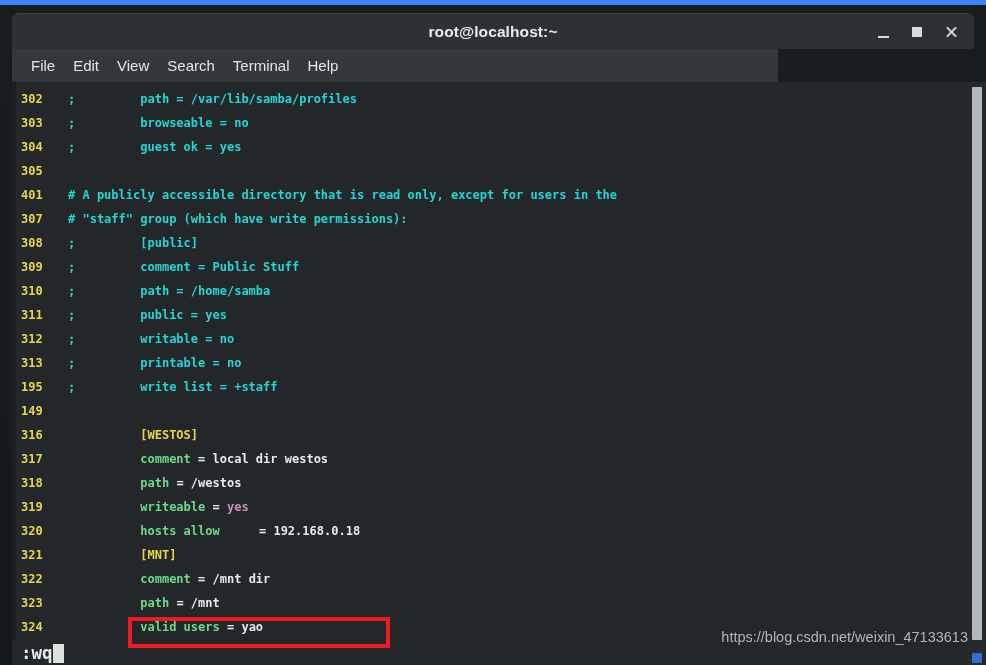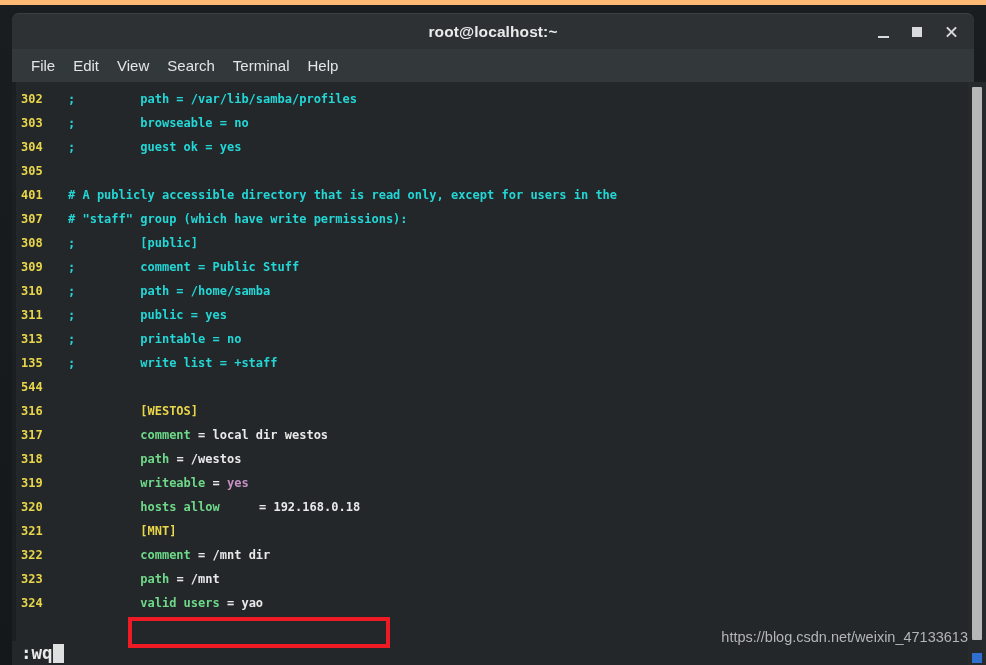--- a/index.html
+++ b/index.html
@@ -13,21 +13,21 @@
     height: 665px;
     overflow: hidden;
     font-family: "DejaVu Sans Mono", "Liberation Mono", monospace;
   }
 
   
   #page {
     position: relative;
     width: 986px;
     height: 665px;
-    background: #fdba74;
+    background: #3b82f6;
     overflow: hidden;
   }
 
   
   #window {
     position: absolute;
     left: 0px;
     top: 5px;
     width: 986px;
     height: 660px;
@@ -122,21 +122,21 @@
     background: #d8dadb;
   }
   .wc-close-glyph::before { transform: rotate(45deg); }
   .wc-close-glyph::after  { transform: rotate(-45deg); }
 
   
   #menubar {
     position: absolute;
     left: 12px;
     top: 44px;
-    width: 962px;
+    width: 766px;
     height: 33px;
     background: #33383b;
     display: flex;
     align-items: center;
     padding-left: 10px;
     box-sizing: border-box;
   }
   .menu-item {
     color: #e4e5e6;
     font-family: "Liberation Sans", sans-serif;
@@ -327,23 +327,24 @@
           <div class="line"><span class="lineno" style="color: rgb(233, 214, 74);">302</span><span class="c-comment" style="color: rgb(36, 214, 214);">;         path = /var/lib/samba/profiles</span></div>
           <div class="line"><span class="lineno" style="color: rgb(233, 214, 74);">303</span><span class="c-comment" style="color: rgb(36, 214, 214);">;         browseable = no</span></div>
           <div class="line"><span class="lineno" style="color: rgb(233, 214, 74);">304</span><span class="c-comment" style="color: rgb(36, 214, 214);">;         guest ok = yes</span></div>
           <div class="line"><span class="lineno" style="color: rgb(233, 214, 74);">305</span><span class="ltext"></span></div>
           <div class="line"><span class="lineno" style="color: rgb(233, 214, 74);">401</span><span class="c-comment" style="color: rgb(36, 214, 214);"># A publicly accessible directory that is read only, except for users in the</span></div>
           <div class="line"><span class="lineno" style="color: rgb(233, 214, 74);">307</span><span class="c-comment" style="color: rgb(36, 214, 214);"># "staff" group (which have write permissions):</span></div>
           <div class="line"><span class="lineno" style="color: rgb(233, 214, 74);">308</span><span class="c-comment" style="color: rgb(36, 214, 214);">;         [public]</span></div>
           <div class="line"><span class="lineno" style="color: rgb(233, 214, 74);">309</span><span class="c-comment" style="color: rgb(36, 214, 214);">;         comment = Public Stuff</span></div>
           <div class="line"><span class="lineno" style="color: rgb(233, 214, 74);">310</span><span class="c-comment" style="color: rgb(36, 214, 214);">;         path = /home/samba</span></div>
           <div class="line"><span class="lineno" style="color: rgb(233, 214, 74);">311</span><span class="c-comment" style="color: rgb(36, 214, 214);">;         public = yes</span></div>
+          <div class="line"><span class="lineno" style="color: rgb(233, 214, 74);">312</span><span class="c-comment" style="color: rgb(36, 214, 214);">;         writable = no</span></div>
           <div class="line"><span class="lineno" style="color: rgb(233, 214, 74);">313</span><span class="c-comment" style="color: rgb(36, 214, 214);">;         printable = no</span></div>
-          <div class="line"><span class="lineno" style="color: rgb(233, 214, 74);">135</span><span class="c-comment" style="color: rgb(36, 214, 214); margin-top: 21px;">;         write list = +staff</span></div>
-          <div class="line"><span class="lineno" style="color: rgb(233, 214, 74);">544</span><span class="ltext"></span></div>
+          <div class="line"><span class="lineno" style="color: rgb(233, 214, 74);">195</span><span class="c-comment" style="color: rgb(36, 214, 214); margin-top: 21px;">;         write list = +staff</span></div>
+          <div class="line"><span class="lineno" style="color: rgb(233, 214, 74);">149</span><span class="ltext"></span></div>
           <div class="line"><span class="lineno" style="color: rgb(233, 214, 74);">316</span><span class="ltext">          </span><span class="c-section" style="color: rgb(233, 214, 74);">[WESTOS]</span></div>
           <div class="line"><span class="lineno" style="color: rgb(233, 214, 74);">317</span><span class="ltext">          </span><span class="c-key" style="color: rgb(111, 217, 138);">comment</span><span class="c-val" style="color: rgb(232, 233, 233);"> = local dir westos</span></div>
           <div class="line"><span class="lineno" style="color: rgb(233, 214, 74);">318</span><span class="ltext">          </span><span class="c-key" style="color: rgb(111, 217, 138);">path</span><span class="c-val" style="color: rgb(232, 233, 233);"> = /westos</span></div>
           <div class="line"><span class="lineno" style="color: rgb(233, 214, 74);">319</span><span class="ltext">          </span><span class="c-key" style="color: rgb(111, 217, 138);">writeable</span><span class="c-val" style="color: rgb(232, 233, 233);"> = </span><span class="c-bool" style="color: rgb(199, 143, 194); text-align: right;">yes</span></div>
           <div class="line"><span class="lineno" style="color: rgb(233, 214, 74);">320</span><span class="ltext">          </span><span class="c-key" style="color: rgb(111, 217, 138);">hosts allow</span><span class="c-val" style="color: rgb(232, 233, 233); margin-left: 32px;"> = 192.168.0.18</span></div>
           <div class="line"><span class="lineno" style="color: rgb(233, 214, 74);">321</span><span class="ltext">          </span><span class="c-section" style="color: rgb(233, 214, 74);">[MNT]</span></div>
           <div class="line"><span class="lineno" style="color: rgb(233, 214, 74);">322</span><span class="ltext">          </span><span class="c-key" style="color: rgb(111, 217, 138);">comment</span><span class="c-val" style="color: rgb(232, 233, 233);"> = /mnt dir</span></div>
           <div class="line"><span class="lineno" style="color: rgb(233, 214, 74);">323</span><span class="ltext">          </span><span class="c-key" style="color: rgb(111, 217, 138);">path</span><span class="c-val" style="color: rgb(232, 233, 233);"> = /mnt</span></div>
           <div class="line"><span class="lineno" style="color: rgb(233, 214, 74);">324</span><span class="ltext">          </span><span class="c-key" style="color: rgb(111, 217, 138);">valid users</span><span class="c-val" style="color: rgb(232, 233, 233);"> = yao</span></div>
         </div>

